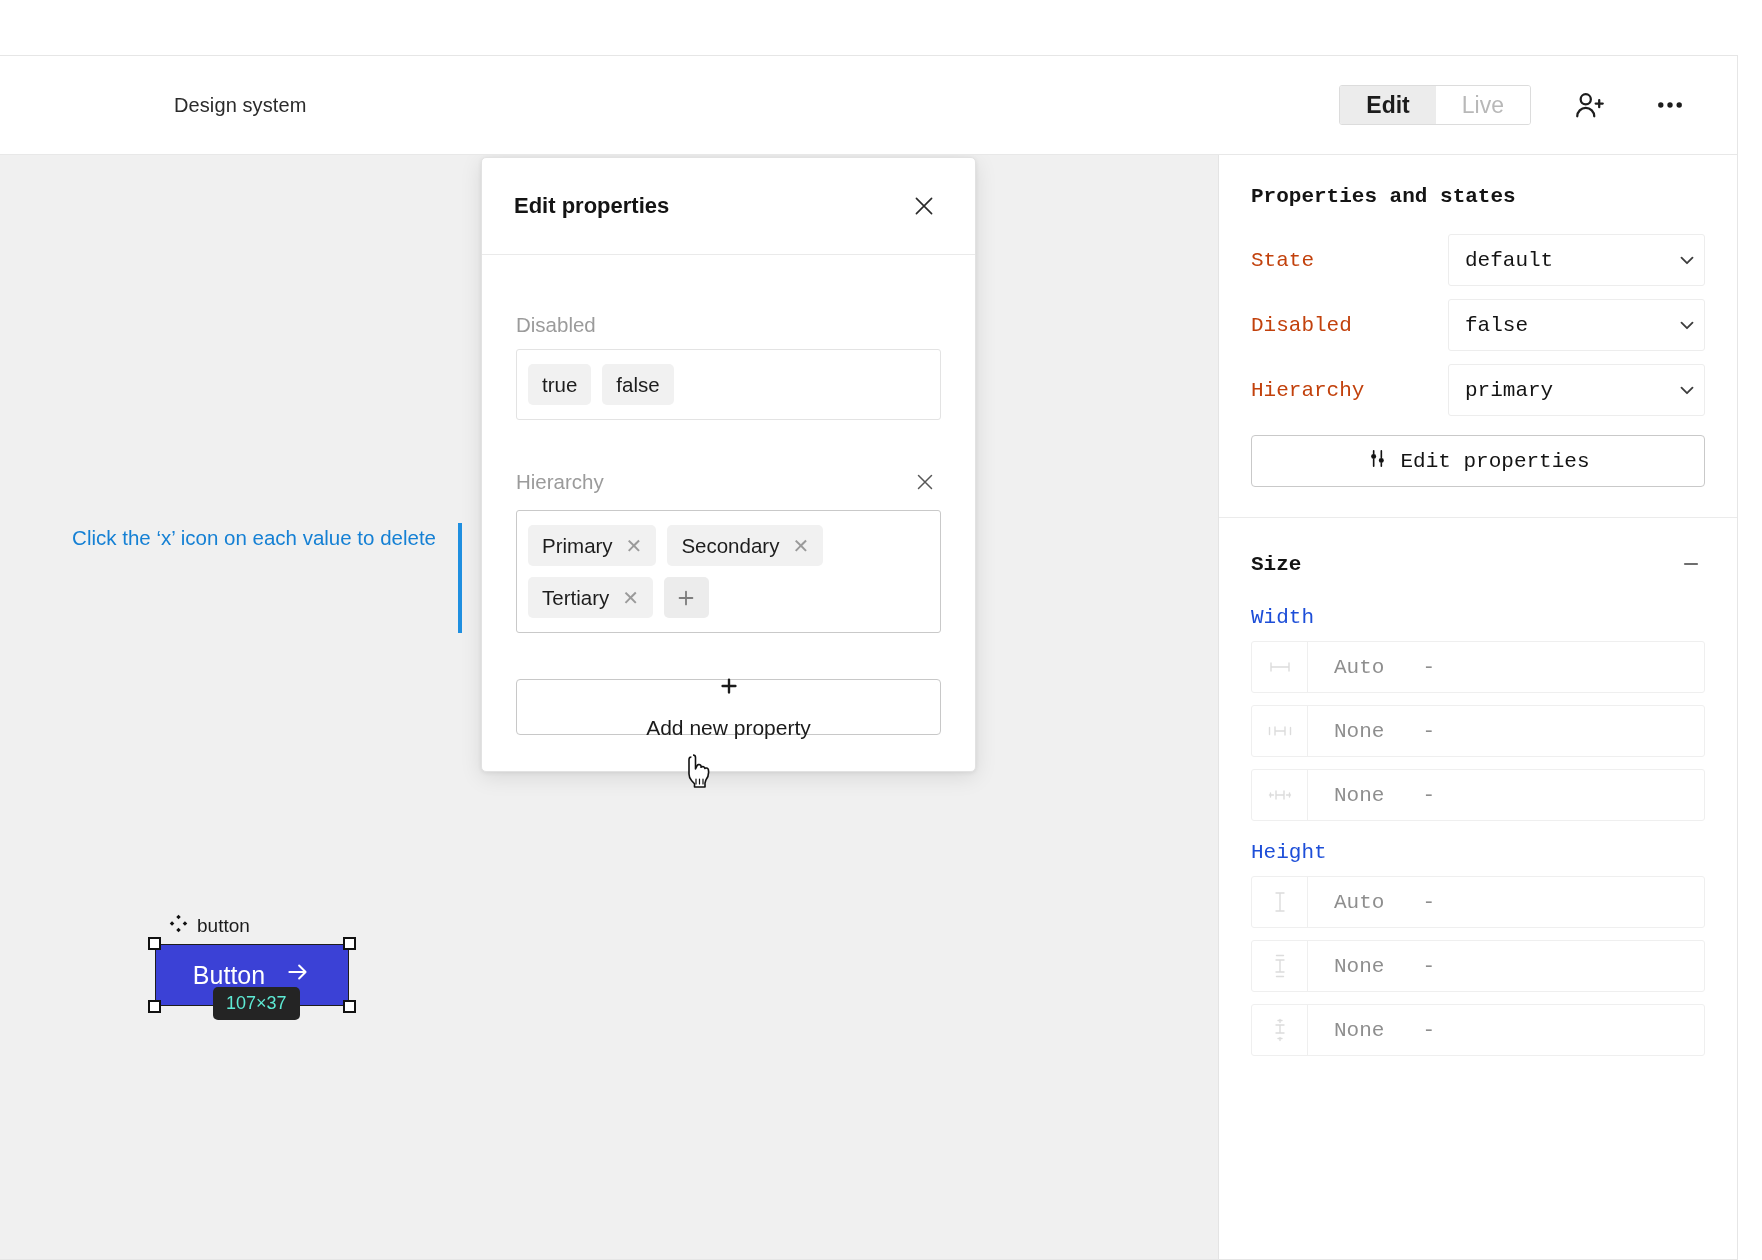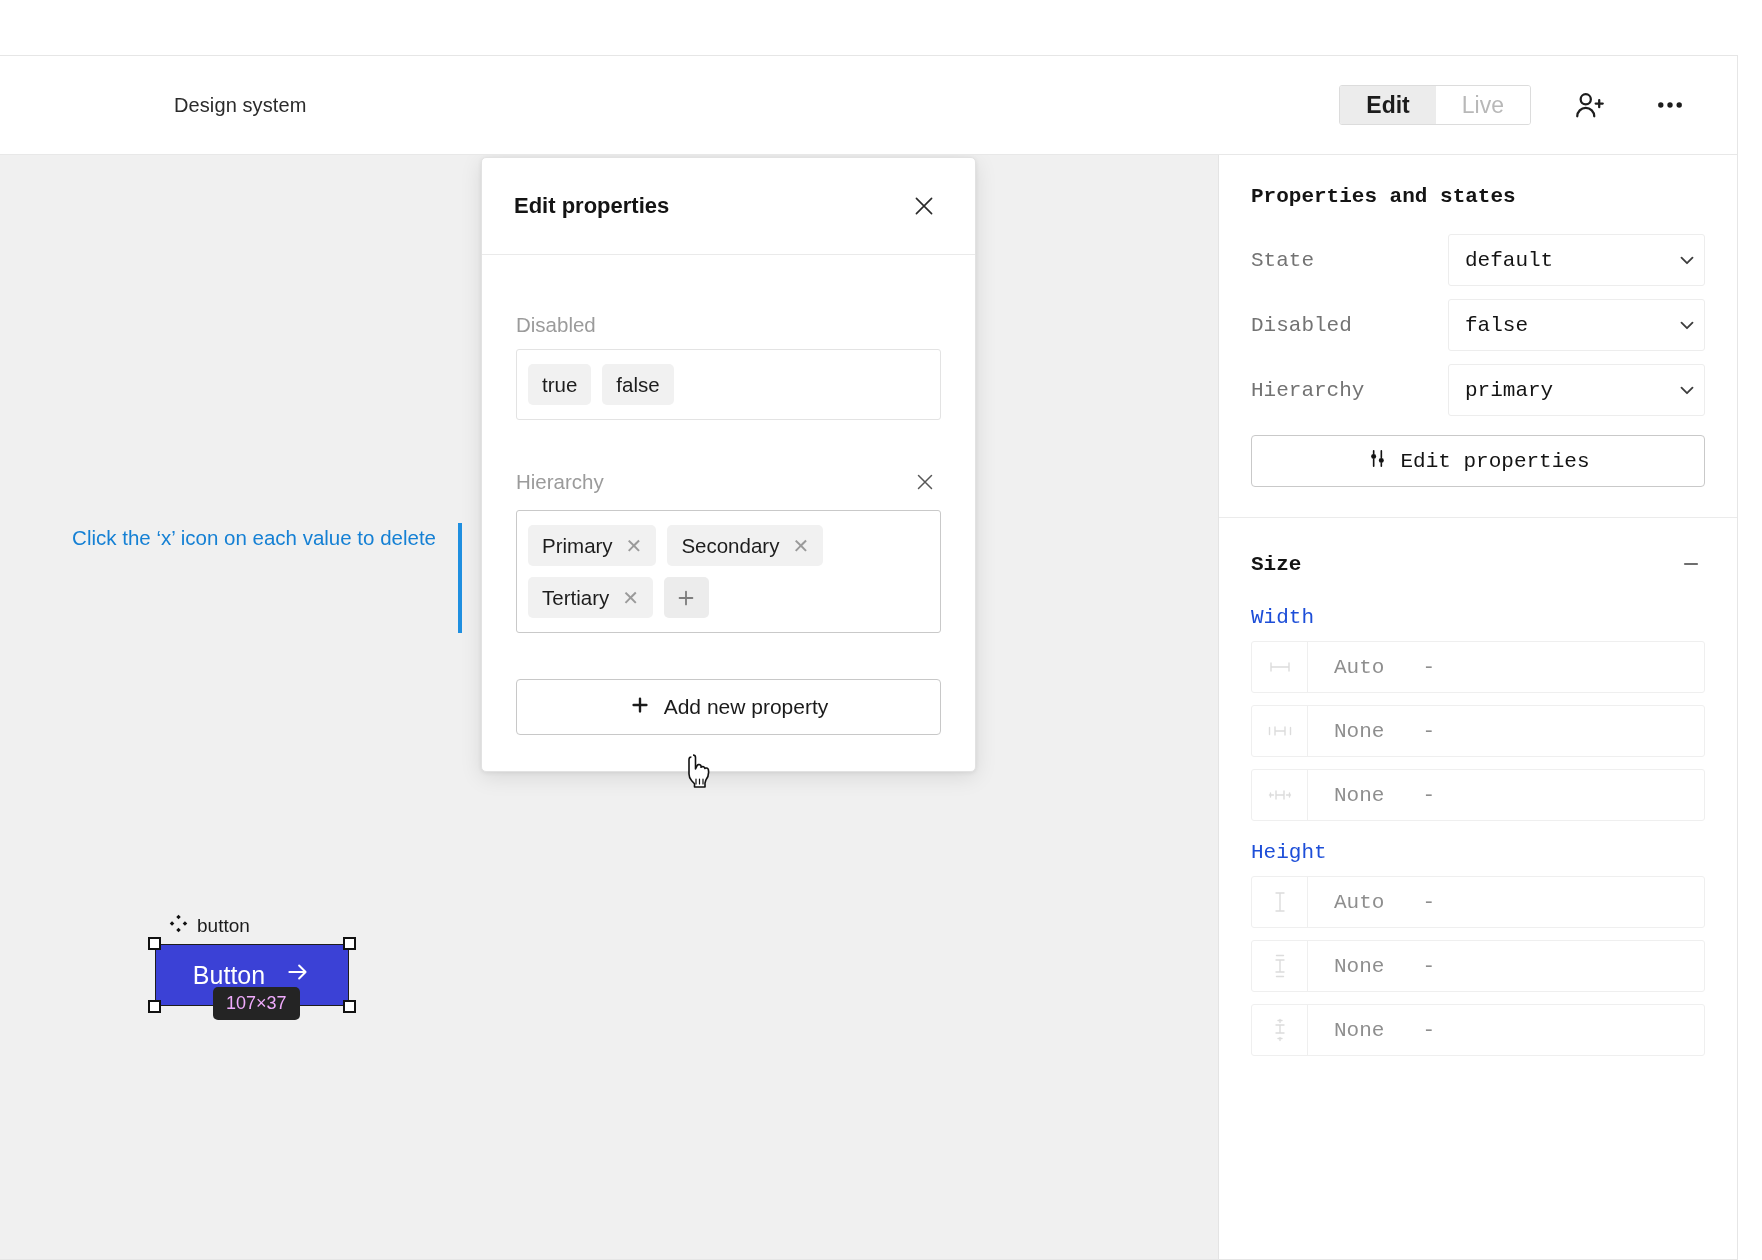--- a/index.html
+++ b/index.html
@@ -130,21 +130,21 @@
     cursor: nwse-resize;
   }
   .h-tl { left: -8px; top: -8px; }
   .h-tr { right: -8px; top: -8px; }
   .h-bl { left: -8px; bottom: -8px; }
   .h-br { right: -8px; bottom: -8px; }
   .size-badge {
     position: absolute;
     left: 58px; top: 72px;
     background: #242424;
-    color: #f0abfc;
+    color: #5eead4;
     font-size: 18px;
     padding: 6px 13px;
     border-radius: 5px;
     white-space: nowrap;
   }
 
   
   .modal {
     position: absolute;
     left: 481px; top: 2px;
@@ -205,20 +205,21 @@
     width: 100%; height: 56px;
     border: 1px solid #c8c8c8;
     border-radius: 4px;
     background: #fff;
     font-family: inherit;
     font-size: 21px;
     color: #1b1b1b;
     display: flex; align-items: center; justify-content: center; gap: 13px;
     cursor: pointer;
     margin-top: 8px;
+    flex-direction: column;
   }
   .add-prop .plus { font-size: 25px; font-weight: 700; }
 
   
   .cursor {
     position: absolute;
     left: 683px; top: 598px;
     width: 30px; height: 36px;
     pointer-events: none;
   }
@@ -232,21 +233,21 @@
   }
   .panel-section { padding: 30px 32px 30px 32px; font-family: Liberation Mono, monospace; }
   .panel-section.divided { border-bottom: 1px solid #ebebeb; }
   .panel-h {
     font-size: 21px; font-weight: 700; color: #141414;
     display: flex; align-items: center;
     margin-bottom: 26px;
   }
   .collapse-btn { margin-left:auto; background:none; border:none; cursor:pointer; padding:4px 2px; display:flex; color:#6e6e6e; }
   .prop-row { display: flex; align-items: center; margin-bottom: 13px; }
-  .prop-name { width: 197px; font-size: 21px; color: #737373; }
+  .prop-name { width: 197px; font-size: 21px; color: #c2410c; }
   .select {
     flex: 1; height: 52px;
     border: 1px solid #ededed;
     border-radius: 3px;
     display: flex; align-items: center;
     padding: 0 6px 0 16px;
     font-size: 21px; color: #141414;
     cursor: pointer;
     background: #fff;
   }

